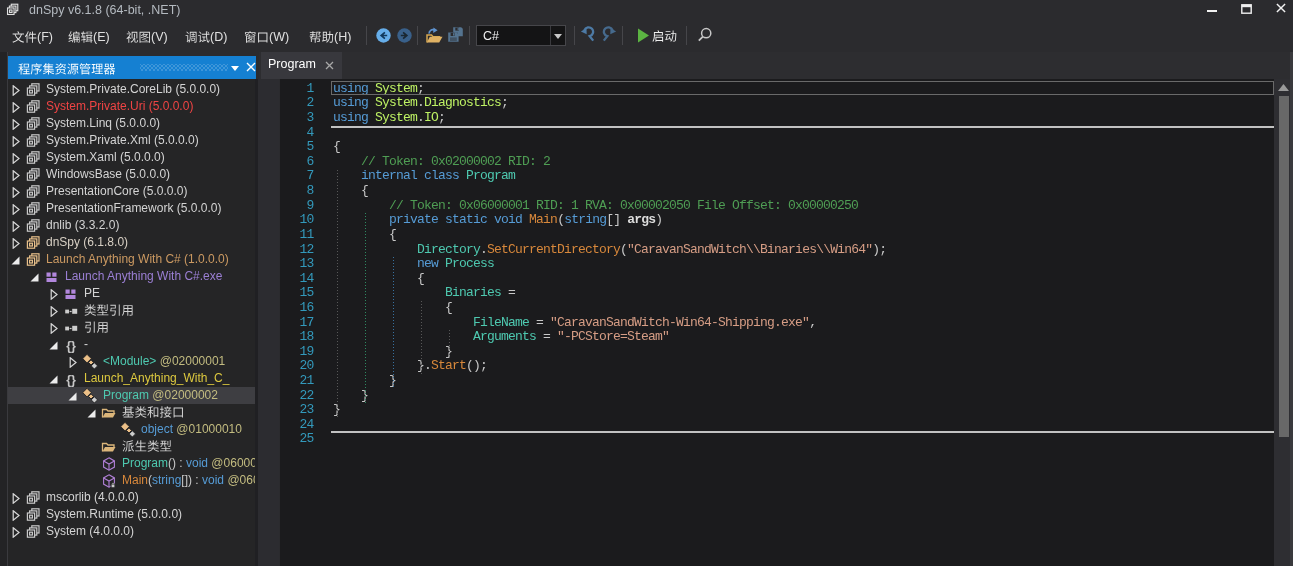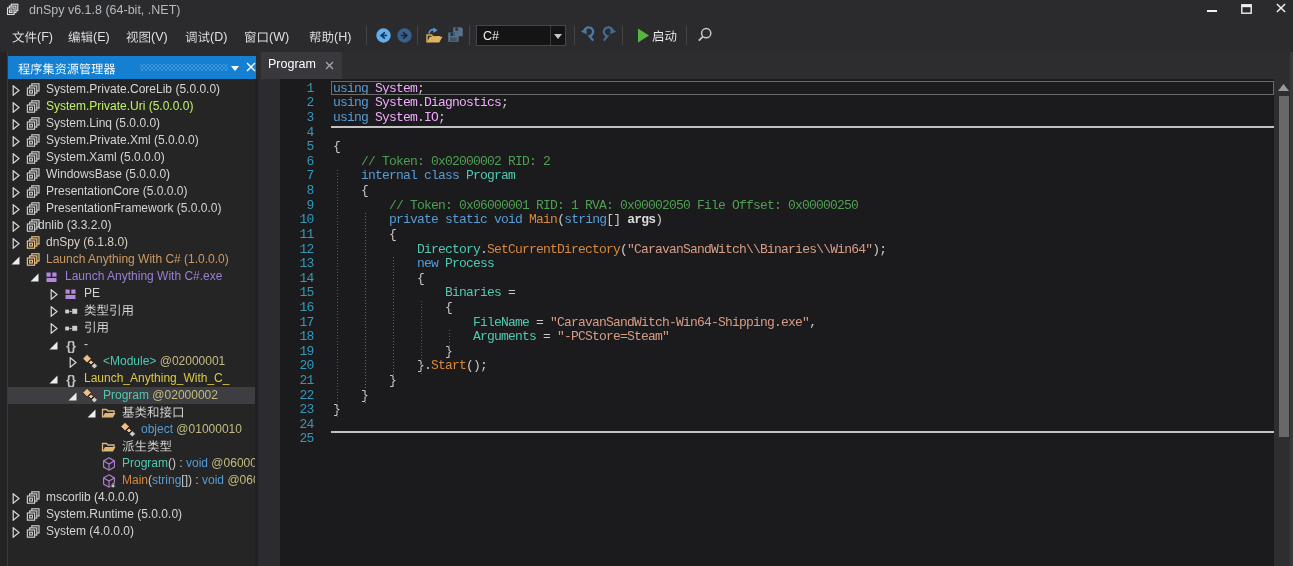--- a/index.html
+++ b/index.html
@@ -5,21 +5,21 @@
   font-family:"Liberation Sans",sans-serif; }
 #win { position:absolute; inset:0; width:1293px; height:566px; }
 .trt { position:absolute; font-size:12px; line-height:17px; white-space:nowrap; }
 .ic { line-height:0; } .ic svg { display:block; }
 #tree { position:absolute; left:7px; top:78.5px; width:248px; height:487.5px; background:#252526; overflow:hidden; }
 #ed { position:absolute; left:280px; top:78.5px; width:994px; height:487.5px; background:#1b1b1d; overflow:hidden; }
 .cl { height:14.62px; line-height:14.62px; white-space:pre; }
 #code, #nums { position:absolute; font-family:"Liberation Mono",monospace; font-size:13px; letter-spacing:-0.8px; }
 #code { left:53.0px; top:3.299999999999997px; }
 #nums { left:0; top:3.299999999999997px; width:33.5px; text-align:right; color:#3399bb; }
-.k { color:#569cd6; } .g { color:#f0abfc;text-align:center; } .t { color:#4ec9b0; } .c { color:#4f9e54; }
+.k { color:#569cd6; } .g { color:#bef264;text-align:center; } .t { color:#4ec9b0; } .c { color:#4f9e54; }
 .o { color:#d8883b; } .s { color:#d69d85; } .p { color:#c8c8c8; } .b { color:#dcdcdc; font-weight:bold; }
 </style></head><body>
 <div id="win">
 
 <svg width="13" height="13" viewBox="0 0 16 16" style="position:absolute;left:6px;top:3px">
  <g stroke="#e0e0e0" stroke-width="1.4" fill="#2b2b2e">
  <rect x="6.5" y="1.5" width="8" height="8"></rect>
  <rect x="4.2" y="3.8" width="8" height="8"></rect>
  <rect x="1.9" y="6.1" width="8" height="8"></rect>
  <rect x="4.4" y="8.6" width="3" height="3"></rect>
@@ -188,21 +188,21 @@
         <div class="ic" style="position:absolute;left:25px;top:99.0px">
           <svg width="16" height="16" viewBox="0 0 16 16">
             <g stroke="#c9c9c9" stroke-width="1.2">
               <rect x="6.8" y="1.8" width="7.2" height="7.2" fill="#252526"></rect>
               <rect x="4.6" y="3.9" width="7.2" height="7.2" fill="#252526"></rect>
               <rect x="2.4" y="6" width="7.2" height="7.2" fill="#252526"></rect>
               <rect x="4.6" y="8.2" width="2.8" height="2.8" fill="#252526"></rect>
             </g>
           </svg>
         </div>
-        <div class="trt" style="left:46px;top:98.0px"><span style="color:#bef264">System.Private.Uri (5.0.0.0)</span></div>
+        <div class="trt" style="left:46px;top:98.0px"><span style="color:#ef4444">System.Private.Uri (5.0.0.0)</span></div>
         <div class="ic" style="position:absolute;left:10px;top:118.5px">
           <svg width="11" height="11" viewBox="0 0 11 11">
             <path d="M3.2 0.8 L9 5.5 L3.2 10.2 Z" fill="none" stroke="#d8d8d8" stroke-width="1.2"></path>
           </svg>
         </div>
         <div class="ic" style="position:absolute;left:25px;top:116.0px">
           <svg width="16" height="16" viewBox="0 0 16 16">
             <g stroke="#c9c9c9" stroke-width="1.2">
               <rect x="6.8" y="1.8" width="7.2" height="7.2" fill="#252526"></rect>
               <rect x="4.6" y="3.9" width="7.2" height="7.2" fill="#252526"></rect>
@@ -300,21 +300,21 @@
         <div class="ic" style="position:absolute;left:25px;top:218.0px">
           <svg width="16" height="16" viewBox="0 0 16 16">
             <g stroke="#c9c9c9" stroke-width="1.2">
               <rect x="6.8" y="1.8" width="7.2" height="7.2" fill="#252526"></rect>
               <rect x="4.6" y="3.9" width="7.2" height="7.2" fill="#252526"></rect>
               <rect x="2.4" y="6" width="7.2" height="7.2" fill="#252526"></rect>
               <rect x="4.6" y="8.2" width="2.8" height="2.8" fill="#252526"></rect>
             </g>
           </svg>
         </div>
-        <div class="trt" style="left:38px;top:217.0px"><span style="color:#d4d4d4">dnlib (3.3.2.0)</span></div>
+        <div class="trt" style="left:46px;top:217.0px"><span style="color:#d4d4d4">dnlib (3.3.2.0)</span></div>
         <div class="ic" style="position:absolute;left:10px;top:237.5px">
           <svg width="11" height="11" viewBox="0 0 11 11">
             <path d="M3.2 0.8 L9 5.5 L3.2 10.2 Z" fill="none" stroke="#d8d8d8" stroke-width="1.2"></path>
           </svg>
         </div>
         <div class="ic" style="position:absolute;left:25px;top:235.0px">
           <svg width="16" height="16" viewBox="0 0 16 16">
             <g stroke="#e8c08a" stroke-width="1.2">
               <rect x="6.8" y="1.8" width="7.2" height="7.2" fill="#252526"></rect>
               <rect x="4.6" y="3.9" width="7.2" height="7.2" fill="#252526"></rect>

